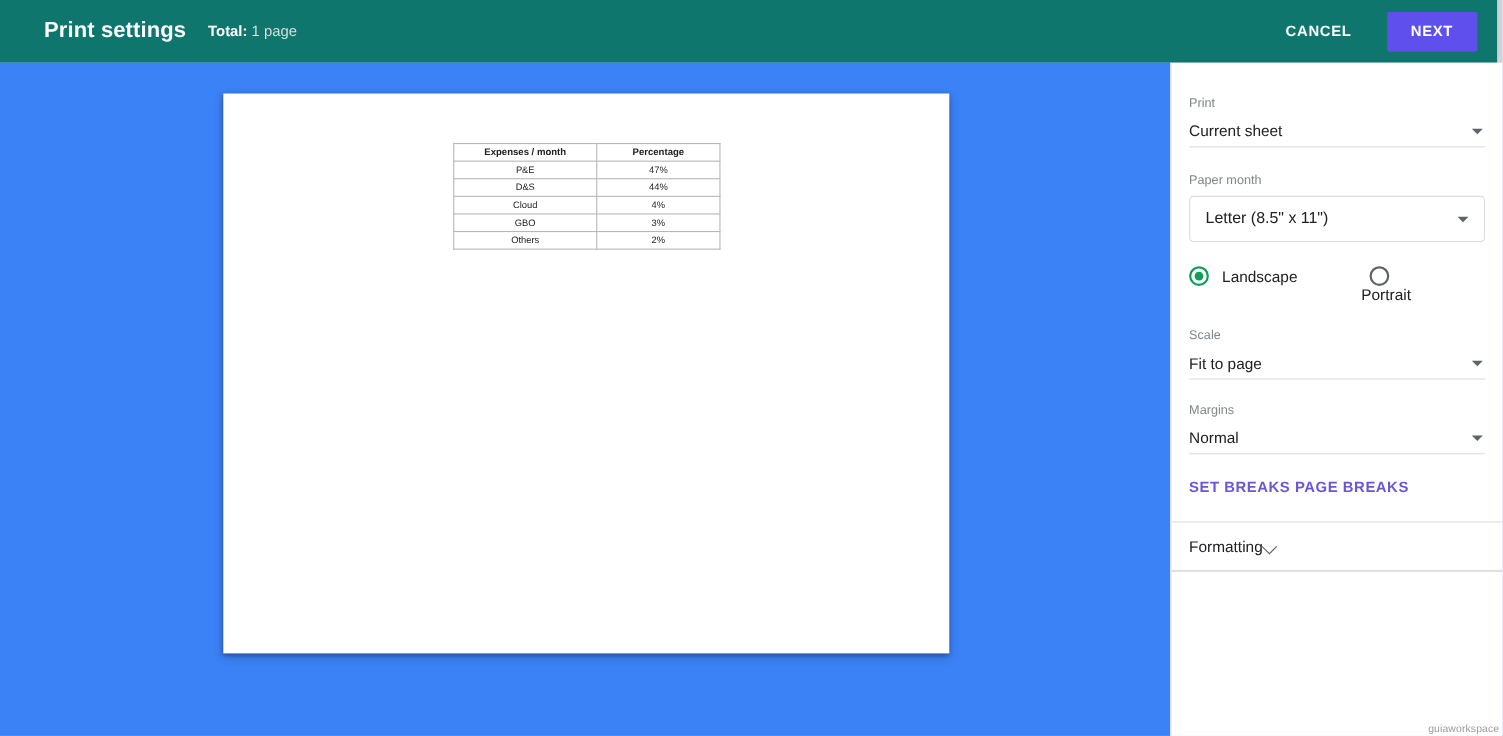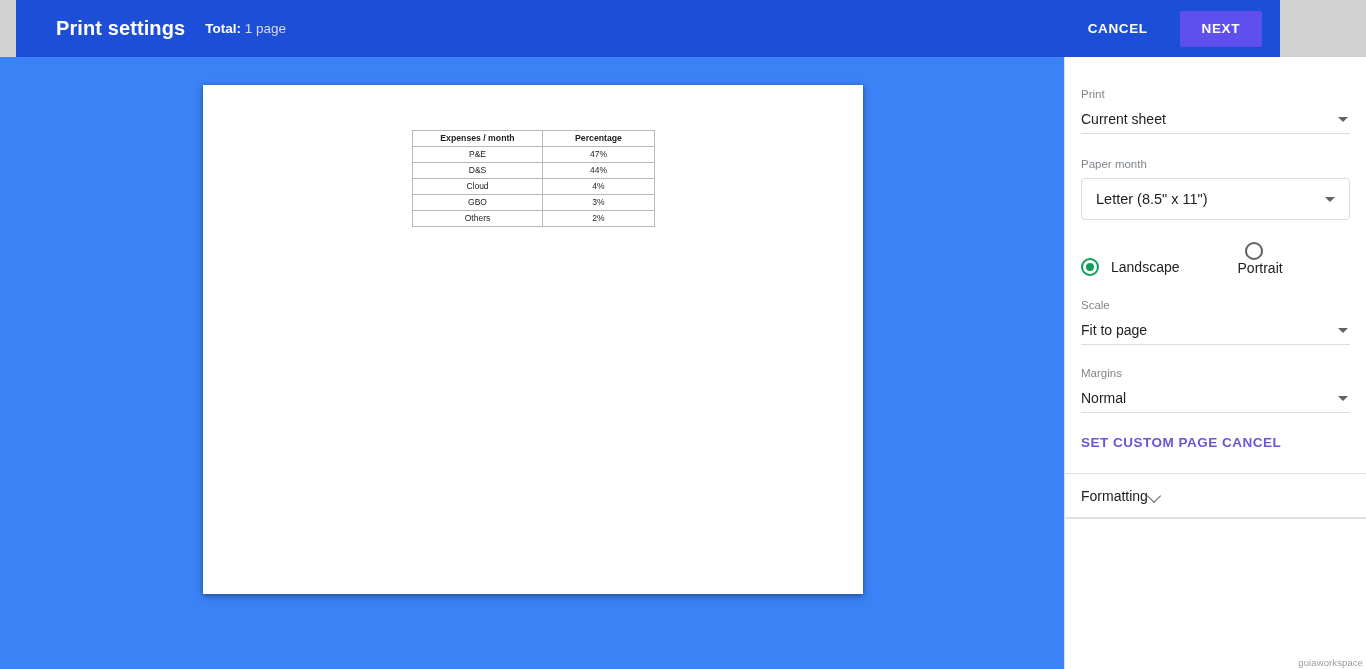--- a/index.html
+++ b/index.html
@@ -14,23 +14,23 @@
   #app {
     position: relative;
     width: 1366px;
     height: 669px;
     background: #d2d2d2;
   }
 
   
   .topbar {
     position: absolute;
-    left: 16px; top: 0;
-    width: 1264px; height: 57px;
-    background: #1d4ed8;
+    left: 0; top: 0;
+    width: 1361px; height: 57px;
+    background: #0f766e;
     display: flex;
     align-items: center;
   }
   .topbar-title {
     margin-left: 40px;
     color: #ffffff;
     font-size: 20px;
     font-weight: bold;
     letter-spacing: 0.1px;
     white-space: nowrap;
@@ -163,21 +163,21 @@
     cursor: pointer;
   }
   .select-box .val {
     font-size: 14.5px;
     color: #202124;
   }
   .select-box .caret { right: 14px; }
 
   .radio-row {
     display: flex;
-    align-items: flex-end;
+    align-items: flex-start;
     margin-top: 9px;
   }
   .radio-opt {
     display: flex;
     align-items: center;
     cursor: pointer;
     margin-right: 46px;
   }
   .radio {
     width: 18px; height: 18px;
@@ -358,21 +358,21 @@
       
       <div class="field" style="margin-top:21px;">
         <div class="field-label">Margins</div>
         <div class="select-underline">
           <span class="val">Normal</span>
           <span class="caret"></span>
         </div>
       </div>
 
       
-      <button class="link-btn">SET CUSTOM PAGE CANCEL</button>
+      <button class="link-btn">SET BREAKS PAGE BREAKS</button>
     </div>
 
     <div class="divider" style="margin-top:22px;"></div>
 
     <div class="accordion">
       <span class="title">Formatting</span>
       <span class="chev"></span>
     </div>
 
     <div class="divider"></div>

